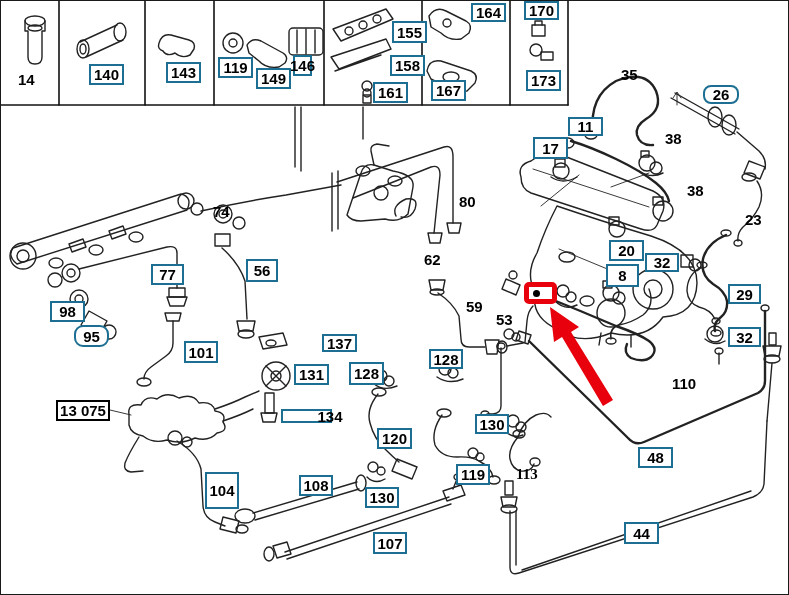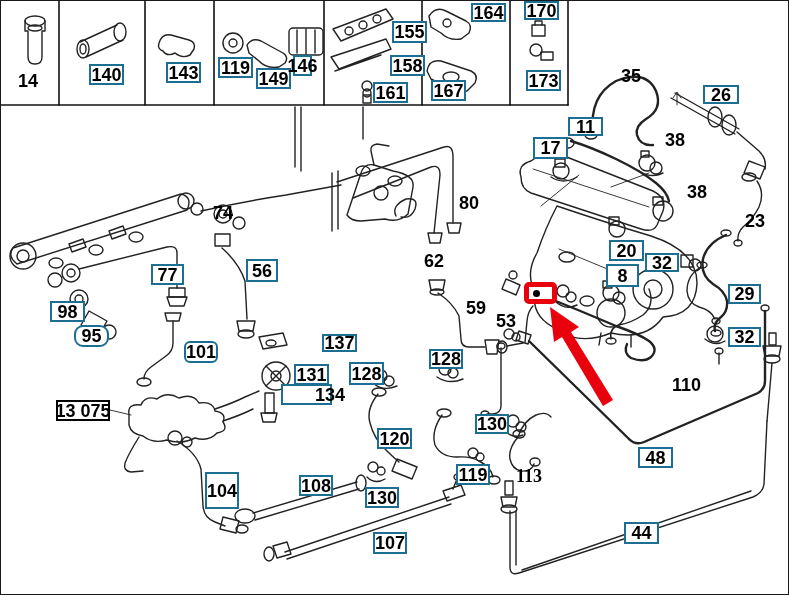--- a/index.html
+++ b/index.html
@@ -12,21 +12,21 @@
   .art path,.art line,.art circle,.art ellipse,.art rect{
     fill:none;stroke:#222;stroke-width:1.4;stroke-linecap:round;stroke-linejoin:round;
   }
   .art .grid line{stroke:#111;stroke-width:1.6;}
   .art .thin{stroke-width:0.9;}
   .art .thick{stroke-width:2.4;}
   .art .redfill{fill:#e8000d;stroke:none;}
   .labels{position:absolute;left:0;top:0;width:100%;height:100%;}
   .lbl{
     position:absolute;display:flex;align-items:center;justify-content:center;
-    font-size:18px;font-weight:bold;color:#000;line-height:1;white-space:nowrap;
+    font-size:15px;font-weight:bold;color:#000;line-height:1;white-space:nowrap;
     box-sizing:border-box;
   }
   .lbl.box{border:2px solid #1c6f93;background:#fff;}
   .lbl.ref{border:2px solid #000;background:#fff;}
   .lbl.plain{background:transparent;}
   .hl-box{
     position:absolute;box-sizing:border-box;border:5px solid #e8000d;border-radius:5px;
     background:#fff;display:flex;align-items:center;z-index:6;
   }
   .hl-dot{width:7px;height:7px;border-radius:50%;background:#000;margin-left:4px;}
@@ -361,43 +361,43 @@
       <div class="lbl box" style="left: 391px; top: 20px; width: 35px; height: 22px;">155</div>
       <div class="lbl box" style="left: 389px; top: 54px; width: 35px; height: 21px;">158</div>
       <div class="lbl box" style="left: 372px; top: 81px; width: 35px; height: 21px;">161</div>
       <div class="lbl box" style="left: 470px; top: 2px; width: 35px; height: 19px;">164</div>
       <div class="lbl box" style="left: 430px; top: 79px; width: 35px; height: 21px;">167</div>
       <div class="lbl box" style="left: 523px; top: 0px; width: 35px; height: 19px;">170</div>
       <div class="lbl box" style="left: 525px; top: 69px; width: 35px; height: 21px;">173</div>
       <div class="lbl box" style="left: 567px; top: 116px; width: 35px; height: 19px;">11</div>
       <div class="lbl box" style="left: 532px; top: 136px; width: 35px; height: 22px;">17</div>
       <div class="lbl plain" style="left: 620px; top: 66px;">35</div>
-      <div class="lbl box" style="left: 702px; top: 84px; width: 36px; height: 19px;">26</div>
+      <div class="lbl box" style="left: 702px; top: 84px; width: 36px; height: 19px; border-radius: 8px;">26</div>
       <div class="lbl plain" style="left: 664px; top: 130px;">38</div>
       <div class="lbl plain" style="left: 686px; top: 182px;">38</div>
       <div class="lbl plain" style="left: 744px; top: 211px;">23</div>
       <div class="lbl box" style="left: 608px; top: 239px; width: 35px; height: 21px;">20</div>
       <div class="lbl box" style="left: 644px; top: 252px; width: 34px; height: 19px;">32</div>
       <div class="lbl box" style="left: 605px; top: 263px; width: 33px; height: 23px;">8</div>
       <div class="lbl box" style="left: 727px; top: 283px; width: 33px; height: 20px;">29</div>
       <div class="lbl box" style="left: 727px; top: 326px; width: 33px; height: 20px;">32</div>
       <div class="lbl plain" style="left: 671px; top: 375px;">110</div>
       <div class="lbl box" style="left: 637px; top: 446px; width: 35px; height: 21px;">48</div>
       <div class="lbl box" style="left: 623px; top: 521px; width: 35px; height: 22px;">44</div>
       <div class="lbl plain" style="left: 212px; top: 203px;">74</div>
       <div class="lbl box" style="left: 245px; top: 258px; width: 32px; height: 23px;">56</div>
       <div class="lbl box" style="left: 150px; top: 263px; width: 33px; height: 21px;">77</div>
       <div class="lbl box" style="left: 49px; top: 300px; width: 35px; height: 21px;">98</div>
       <div class="lbl box" style="left: 73px; top: 324px; width: 35px; height: 22px; border-radius: 9px;">95</div>
-      <div class="lbl box" style="left: 183px; top: 340px; width: 34px; height: 22px; border-radius: 6px;">101</div>
+      <div class="lbl box" style="left: 183px; top: 340px; width: 34px; height: 22px;">101</div>
       <div class="lbl box" style="left: 285px; top: 333px; width: 35px; height: 18px; margin-left: 36px;">137</div>
       <div class="lbl box" style="left: 293px; top: 363px; width: 35px; height: 21px;">131</div>
       <div class="lbl box" style="left: 348px; top: 361px; width: 35px; height: 23px;">128</div>
       <div class="lbl box" style="left: 428px; top: 348px; width: 34px; height: 20px;">128</div>
-      <div class="lbl box" style="left: 280px; top: 383px; width: 35px; height: 21px; padding-left: 47px;">134</div>
+      <div class="lbl box" style="left: 280px; top: 408px; width: 35px; height: 14px; padding-left: 47px;">134</div>
       <div class="lbl box" style="left: 376px; top: 427px; width: 35px; height: 21px;">120</div>
       <div class="lbl plain" style="left: 458px; top: 193px;">80</div>
       <div class="lbl plain" style="left: 423px; top: 251px;">62</div>
       <div class="lbl plain" style="left: 465px; top: 298px;">59</div>
       <div class="lbl plain" style="left: 495px; top: 311px;">53</div>
       <div class="lbl box" style="left: 474px; top: 413px; width: 34px; height: 20px;">130</div>
       <div class="lbl box" style="left: 455px; top: 463px; width: 34px; height: 21px;">119</div>
       <div class="lbl plain" style="left: 515px; top: 466px; font-family: Liberation Serif, serif;">113</div>
       <div class="lbl box" style="left: 364px; top: 486px; width: 34px; height: 21px;">130</div>
       <div class="lbl box" style="left: 298px; top: 474px; width: 34px; height: 21px;">108</div>

